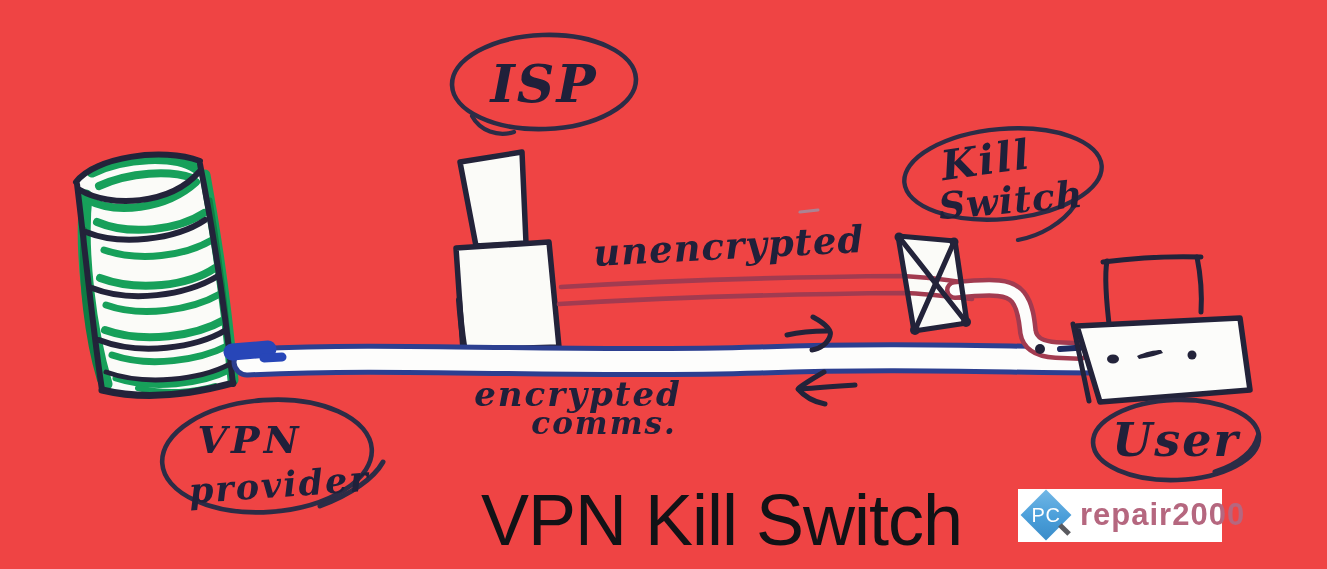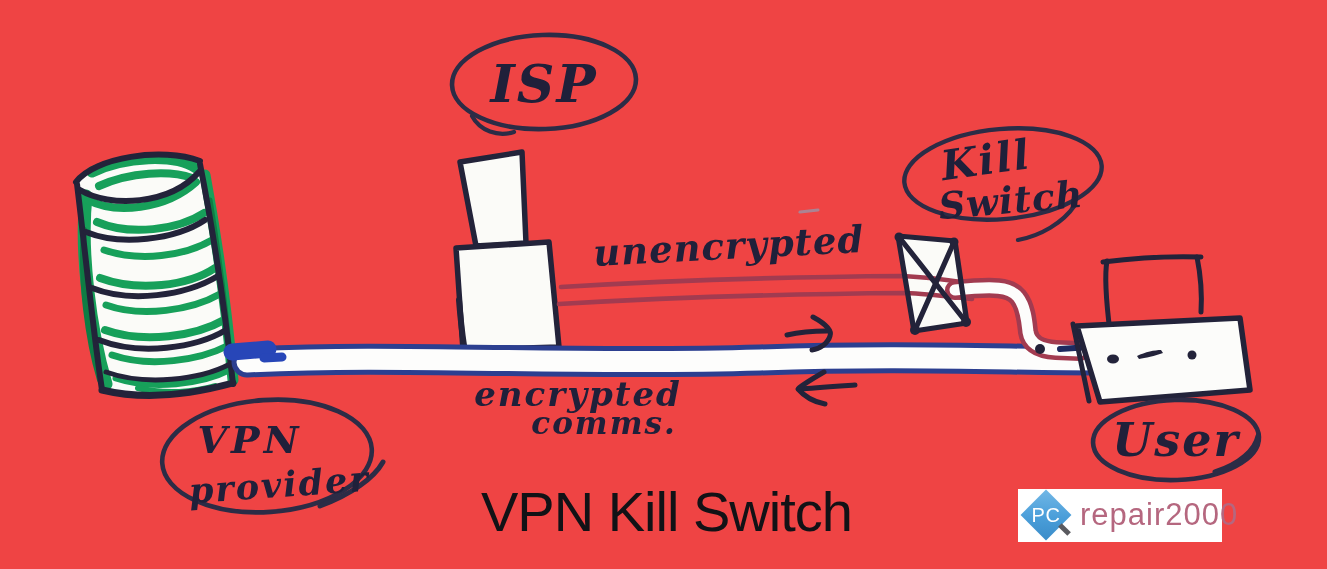--- a/index.html
+++ b/index.html
@@ -7,21 +7,21 @@
     position:relative;width:1327px;height:569px;overflow:hidden;
     background:#ef4444;font-family:"Liberation Sans",sans-serif;
   }
   .stage svg{position:absolute;left:0;top:0;}
   .sketch-text{
     font-family:"DejaVu Serif",serif;
     font-style:italic;font-weight:700;fill:#20203a;
   }
   .caption-title{
     position:absolute;left:481px;top:483px;
-    font-size:56px;line-height:1.05;color:#121216;
+    font-size:72px;line-height:1.05;color:#121216;
     letter-spacing:-1px;white-space:nowrap;
   }
   .logo{
     position:absolute;left:1018px;top:489px;width:204px;height:53px;
     background:#ffffff;display:flex;align-items:center;
   }
   .logo-diamond{
     position:absolute;left:10px;top:8px;width:36px;height:36px;
     background:linear-gradient(135deg,#71b7e6 0%,#4a9ed9 55%,#3a8cc9 100%);
     transform:rotate(45deg);
@@ -30,21 +30,21 @@
     position:absolute;left:40px;top:38px;width:13px;height:5px;
     background:#5a5a5f;transform:rotate(45deg);
   }
   .logo-pc{
     position:absolute;left:10px;top:8px;width:36px;height:36px;
     display:flex;align-items:center;justify-content:center;
     color:#ffffff;font-size:20px;letter-spacing:.5px;
   }
   .logo-brand{
     position:absolute;left:62px;top:0;height:53px;line-height:51px;
-    color:#b5677f;font-size:31px;letter-spacing:1px;white-space:nowrap;
+    color:#b5677f;font-size:31px;letter-spacing:1px;white-space:nowrap;font-weight:bold;
   }
 </style>
 </head>
 <body>
 
 <div class="stage">
 
 <svg width="1327" height="569" viewBox="0 0 1327 569">
 
   <g stroke-linecap="round" stroke-linejoin="round" fill="none">

